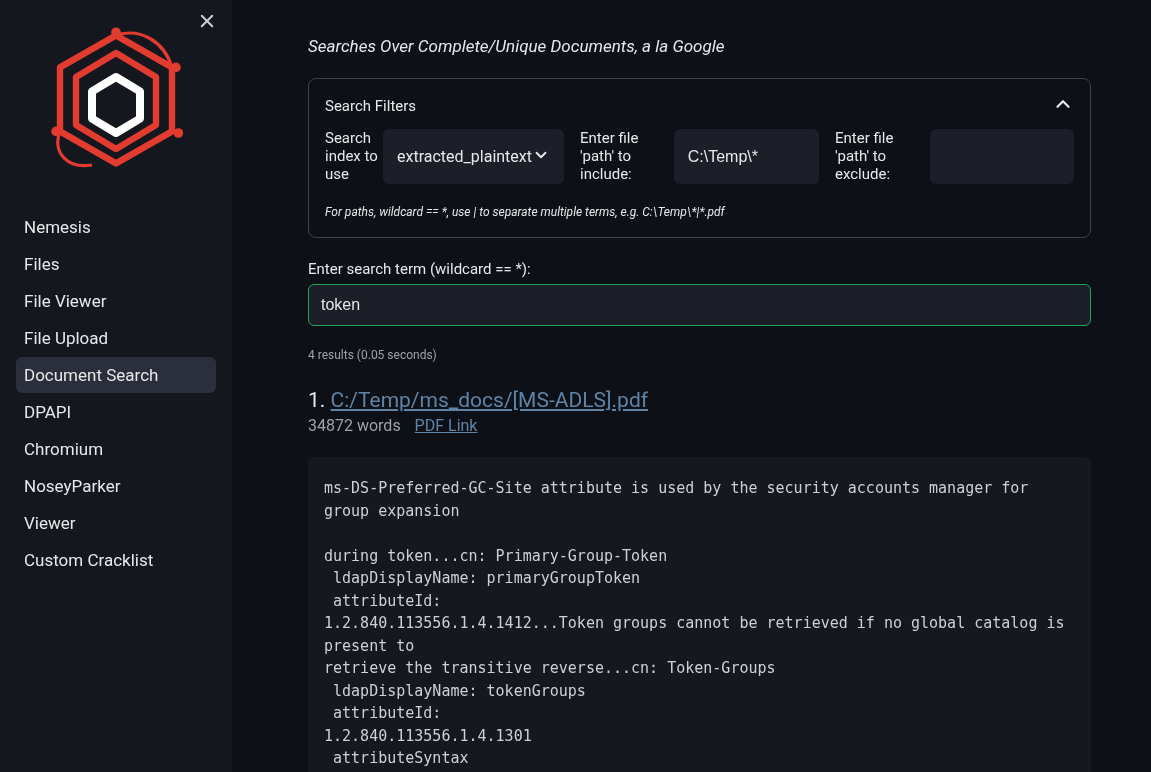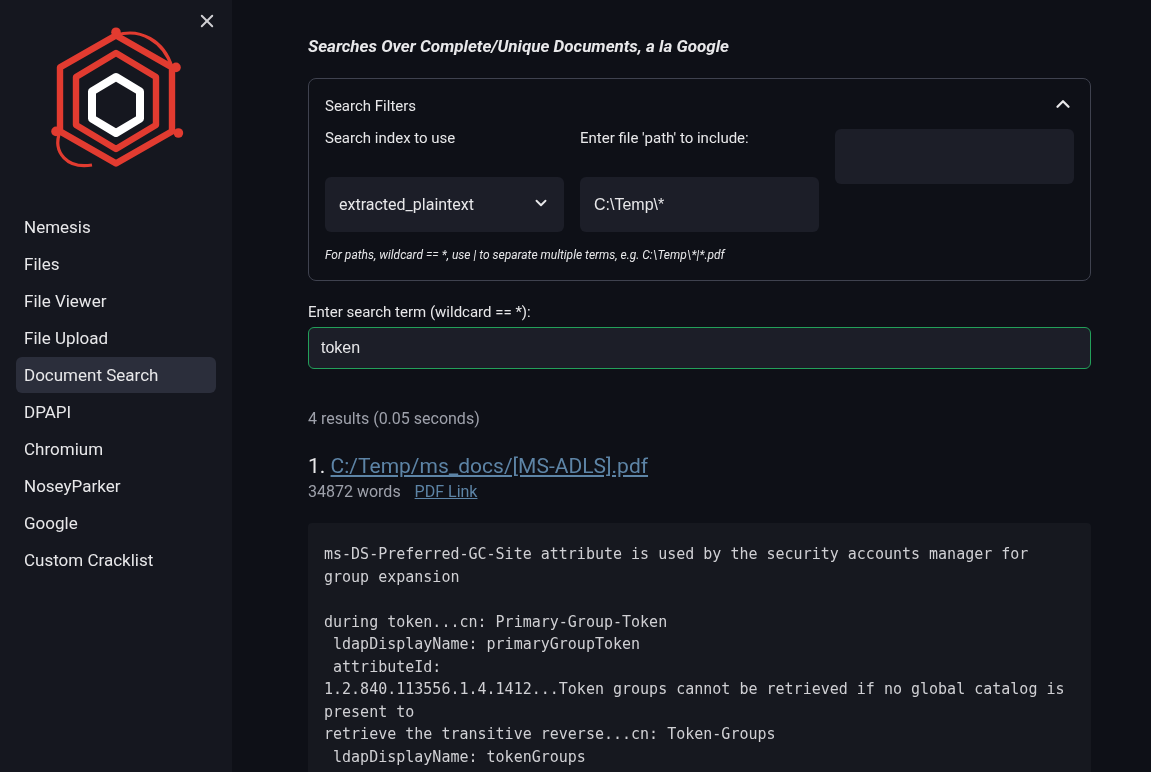--- a/index.html
+++ b/index.html
@@ -46,54 +46,54 @@
     cursor:pointer;font-size:17px;
   }
   .nav li.active{background:var(--active);}
   
   .main{
     flex:1;overflow:auto;padding:36px 60px 40px 76px;
     position:relative;
   }
   .main::-webkit-scrollbar{width:10px;}
   .main::-webkit-scrollbar-thumb{background:#3a3d49;border-radius:5px;}
-  .subtitle{font-style:italic;color:var(--text);margin:0 0 22px 0;font-size:17px;font-weight:bold;}
+  .subtitle{font-style:italic;color:var(--text);margin:0 0 22px 0;font-size:17px;}
   .filters{
     border:1px solid var(--panel-outline);border-radius:8px;
     padding:14px 16px 18px 16px;
     background:transparent;
   }
   .filters-head{
     display:flex;justify-content:space-between;align-items:center;
     font-size:15px;margin-bottom:10px;gap:19px;
   }
   .chev svg{width:22px;height:22px;color:var(--text);}
   .filters-row{display:flex;gap:16px;}
-  .fcol{flex:1;display:flex;flex-direction:column;gap:24px;}
+  .fcol{flex:1;display:flex;flex-direction:row;}
   .flabel{font-size:15px;margin-bottom:6px;}
   .select,.input{
     background:var(--panel);border:none;border-radius:6px;
     height:55px;padding:0 14px;color:var(--text);font-size:16px;
     display:flex;align-items:center;justify-content:space-between;
   }
   .select{cursor:pointer;}
   .select svg{width:18px;height:18px;color:var(--text);}
   input.input{outline:none;width:100%;box-sizing:border-box;}
   .hint{font-style:italic;color:var(--text);margin-top:16px;font-size:12px;}
   .search-label{margin-top:22px;font-size:15px;color:var(--text);}
   .search-box{
     margin-top:6px;border:1px solid var(--green);border-radius:6px;
     background:var(--panel);height:40px;display:flex;align-items:center;
     padding:0 10px;
   }
   .search-box input{
     flex:1;background:transparent;border:none;outline:none;
     color:var(--text);font-size:16px;
   }
-  .meta{color:var(--muted);margin-top:40px;font-size:16px;}
+  .meta{color:var(--muted);margin-top:22px;font-size:12px;}
   .result{margin-top:26px;}
   .result-title{font-size:21px;color:var(--text);}
   .result-title .rn{color:var(--text);}
   .result-title a{color:var(--accent-link);text-decoration:underline;}
   .result-sub{margin-top:4px;color:var(--muted);font-size:16px;}
   .result-sub a{color:var(--accent-link);margin-left:10px;}
   .snippet{
     margin-top:22px;background:var(--code-bg);border-radius:4px;
     padding:20px 16px 24px 16px;
     font-family:ui-monospace,Menlo,Consolas,monospace;
@@ -135,21 +135,21 @@
     </div>
     <ul class="nav" id="nav">
         <li>Nemesis</li>
         <li>Files</li>
         <li>File Viewer</li>
         <li>File Upload</li>
         <li class="active">Document Search</li>
         <li>DPAPI</li>
         <li>Chromium</li>
         <li>NoseyParker</li>
-        <li>Google</li>
+        <li>Viewer</li>
         <li>Custom Cracklist</li>
       </ul>
   </aside>
 
   <main class="main">
     <p class="subtitle">Searches Over Complete/Unique Documents, a la Google</p>
 
     <section class="filters">
       <div class="filters-head">
         <span>Search Filters</span>
@@ -169,20 +169,21 @@
                 <polyline points="6 9 12 15 18 9"></polyline>
               </svg>
             </span>
           </div>
         </div>
         <div class="fcol">
           <div class="flabel">Enter file 'path' to include:</div>
           <input class="input" value="C:\Temp\*" style="">
         </div>
         <div class="fcol">
+          <div class="flabel">Enter file 'path' to exclude:</div>
           <input class="input" value="" style="">
         </div>
       </div>
       <div class="hint">For paths, wildcard == *, use | to separate multiple terms, e.g. C:\Temp\*|*.pdf</div>
     </section>
 
     <div class="search-label">Enter search term (wildcard == *):</div>
     <div class="search-box">
       <input value="token" style="">
     </div>

